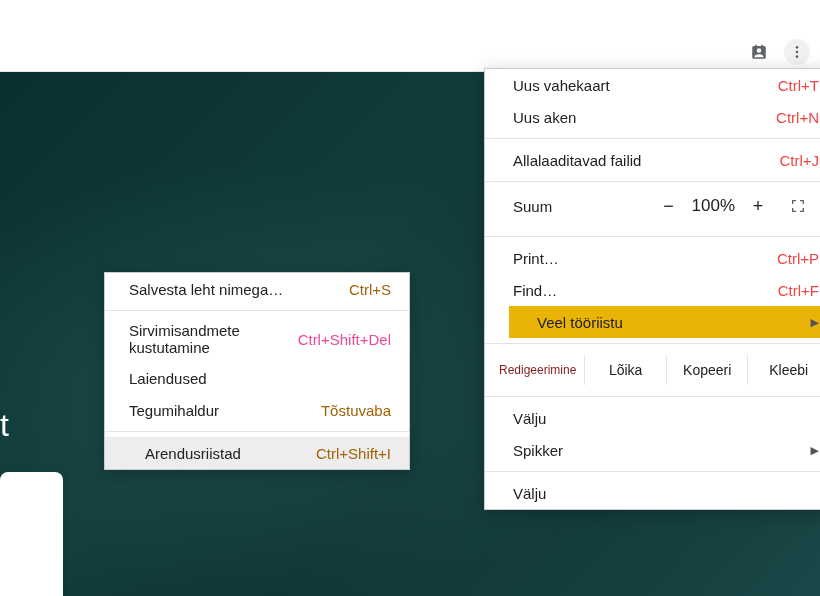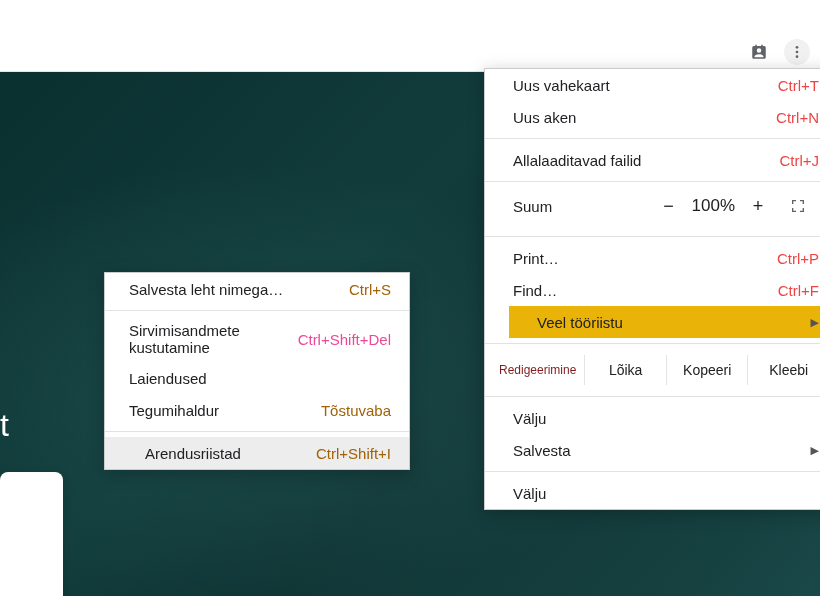--- a/index.html
+++ b/index.html
@@ -186,21 +186,21 @@
     <span class="ed-label">Redigeerimine</span>
     <span class="ed-btn">Lõika</span>
     <span class="ed-btn">Kopeeri</span>
     <span class="ed-btn">Kleebi</span>
   </div>
   <div class="menu-sep"></div>
   <div class="menu-item">
     <span>Välju</span>
   </div>
   <div class="menu-item">
-    <span>Salvesta</span>
+    <span>Spikker</span>
     <span class="arrow">▶</span>
   </div>
   <div class="menu-sep"></div>
   <div class="menu-item">
     <span>Välju</span>
   </div>
 </div>
 
 <div class="sub-menu">
   <div class="sub-item">

